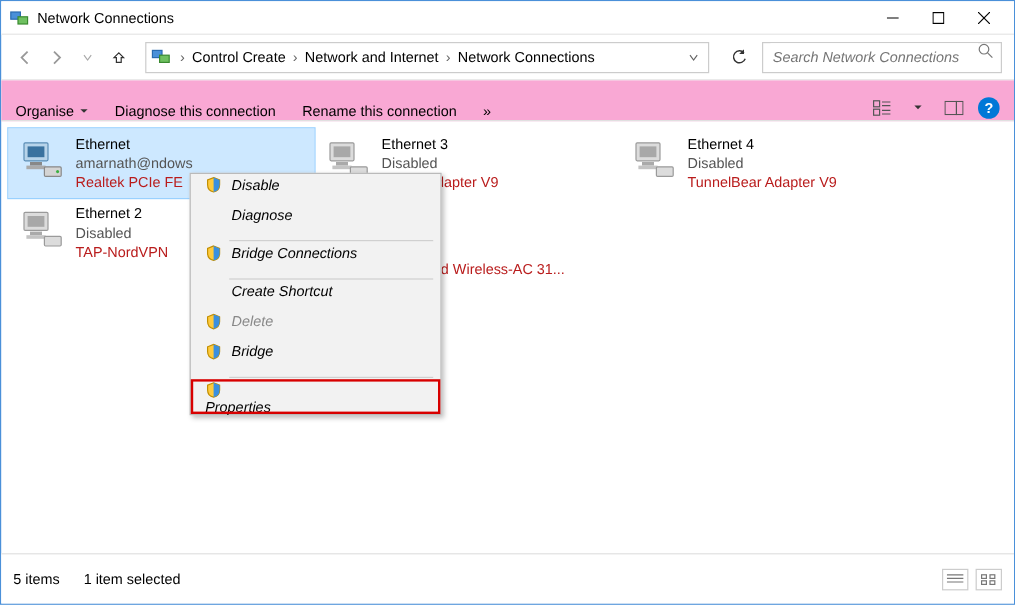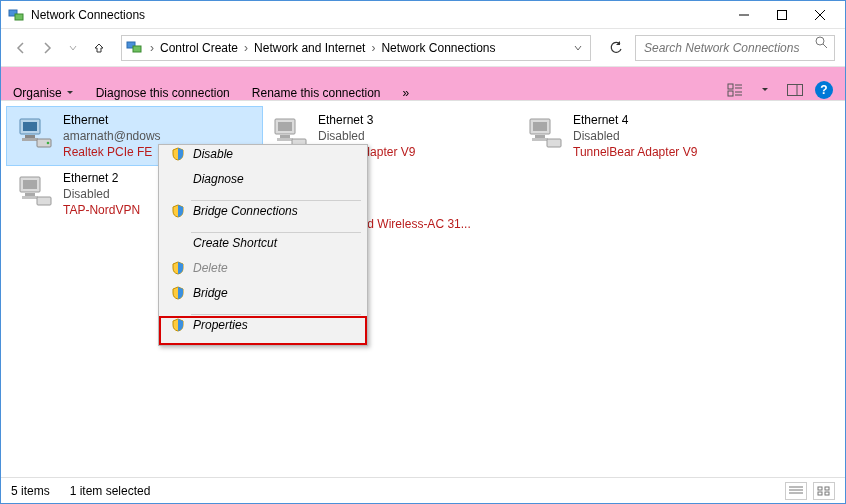--- a/index.html
+++ b/index.html
@@ -40,23 +40,23 @@
   .conn-status { color: #555; }
   .conn-device { color: #b91c1c; }
   
   .ctxmenu { position: absolute; left: 157px; top: 143px; width: 210px; background: #f2f2f2; border: 1px solid #bababa; box-shadow: 2px 2px 4px rgba(0,0,0,0.25); font-size: 12px; z-index: 50; padding: 2px; }
   .ctx-item { height: 25px; display: flex; align-items: flex-start; padding: 0 6px; cursor: pointer; font-style: italic; }
   .ctx-icon { width: 22px; display: flex; align-items: center; justify-content: center; }
   .ctx-label { padding-left: 4px; }
   .ctx-bold { font-weight: bold; }
   .ctx-disabled { color: #888; }
   .ctx-sep { height: 1px; background: #d0d0d0; margin: 3px 4px 3px 30px; }
-  .ctx-highlight { outline: 2px solid #d80000; outline-offset: 0; }
-  
-  .statusbar { position: absolute; bottom: 0; left: 0; right: 0; height: 26px; border-top: 1px solid #e0e0e0; display: flex; align-items: center; padding: 0 10px; gap: 20px; background: #fff; font-size: 12px; }
+  .ctx-highlight { outline: 2px solid #d80000; outline-offset: 0; flex-direction: column; }
+  
+  .statusbar { position: absolute; bottom: 0; left: 0; right: 0; height: 42px; border-top: 1px solid #e0e0e0; display: flex; align-items: center; padding: 0 10px; gap: 20px; background: #fff; font-size: 12px; }
   .statusbar .right { margin-left: auto; display: flex; gap: 6px; }
   .sb-view { width: 22px; height: 18px; border: 1px solid #ccc; display: flex; align-items: center; justify-content: center; cursor: pointer; }
   
   svg { display: block; }
 </style>
 </head>
 <body>
 
 <div class="titlebar">
   <span class="icon-slot">

